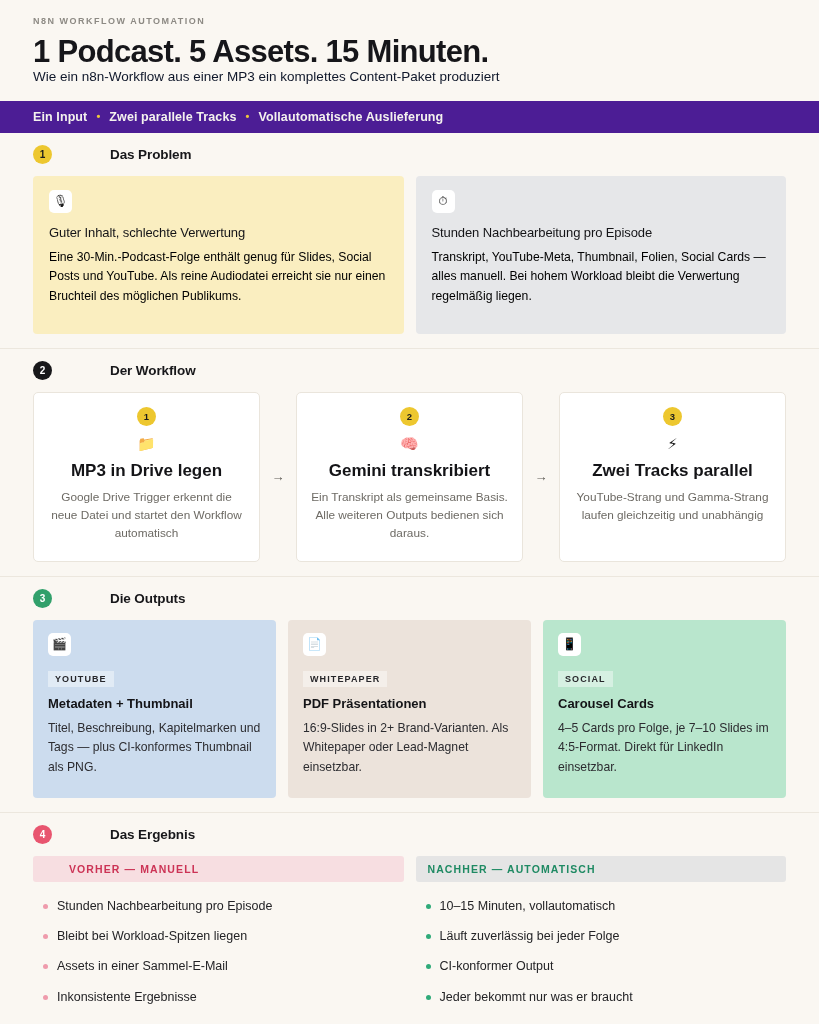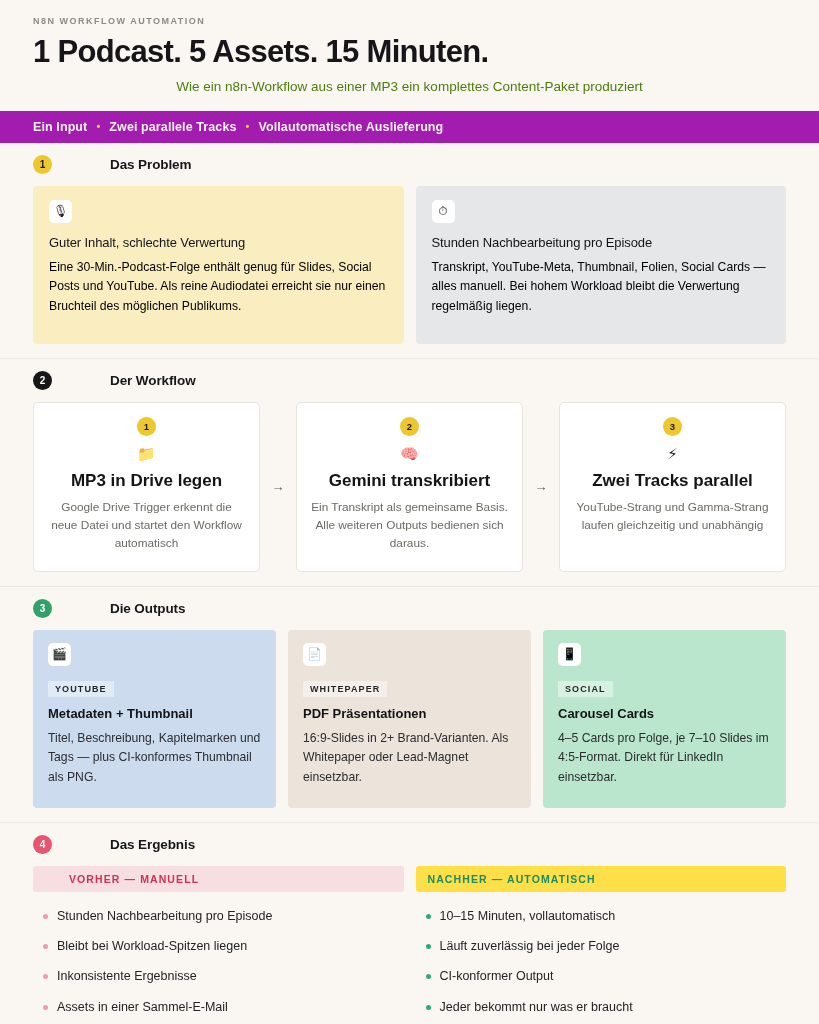--- a/index.html
+++ b/index.html
@@ -38,32 +38,30 @@
     color: #8d8a84;
     text-transform: uppercase;
     margin-bottom: 9px;
   }
   .headline {
     font-size: 31px;
     font-weight: 800;
     letter-spacing: -0.7px;
     color: #16161a;
     line-height: 1.08;
-    margin-bottom: 10px;
   }
   .subhead {
     font-size: 13.5px;
-    color: #4d7c0f;
+    color: #0f172a;
     line-height: 1.35;
-    text-align: center;
   }
 
   
   .strip {
-    background: #a21caf;
+    background: #4c1d95;
     color: #f4f2ee;
     padding: 9px 33px;
     font-size: 12.5px;
     font-weight: 700;
     display: flex;
     align-items: center;
     gap: 9px;
     letter-spacing: 0.1px;
   }
   .strip .dot {
@@ -239,21 +237,21 @@
   .res-col { display: flex; flex-direction: column; }
   .res-head {
     border-radius: 3px;
     padding: 7px 12px;
     font-size: 10.5px;
     font-weight: 800;
     letter-spacing: 1.1px;
     margin-bottom: 9px;
   }
   .res-head.before { background: #f7dee1; color: #cc3355; padding-left: 36px; }
-  .res-head.after  { background: #fde047; color: #1f8a63; }
+  .res-head.after  { background: #e5e5e5; color: #1f8a63; }
   .res-list { list-style: none; }
   .res-list li {
     display: flex;
     align-items: flex-start;
     gap: 9px;
     font-size: 12.5px;
     color: #232326;
     padding: 7px 4px 7px 10px;
     line-height: 1.3;
   }
@@ -372,25 +370,25 @@
           <li>
             <span class="bul"></span>
             <span>Stunden Nachbearbeitung pro Episode</span>
           </li>
           <li>
             <span class="bul"></span>
             <span>Bleibt bei Workload-Spitzen liegen</span>
           </li>
           <li>
             <span class="bul"></span>
+            <span>Assets in einer Sammel-E-Mail</span>
+          </li>
+          <li>
+            <span class="bul"></span>
             <span>Inkonsistente Ergebnisse</span>
-          </li>
-          <li>
-            <span class="bul"></span>
-            <span>Assets in einer Sammel-E-Mail</span>
           </li>
         </ul>
       </div>
       <div class="res-col">
         <div class="res-head after">NACHHER — AUTOMATISCH</div>
         <ul class="res-list after">
           <li>
             <span class="bul"></span>
             <span>10–15 Minuten, vollautomatisch</span>
           </li>

